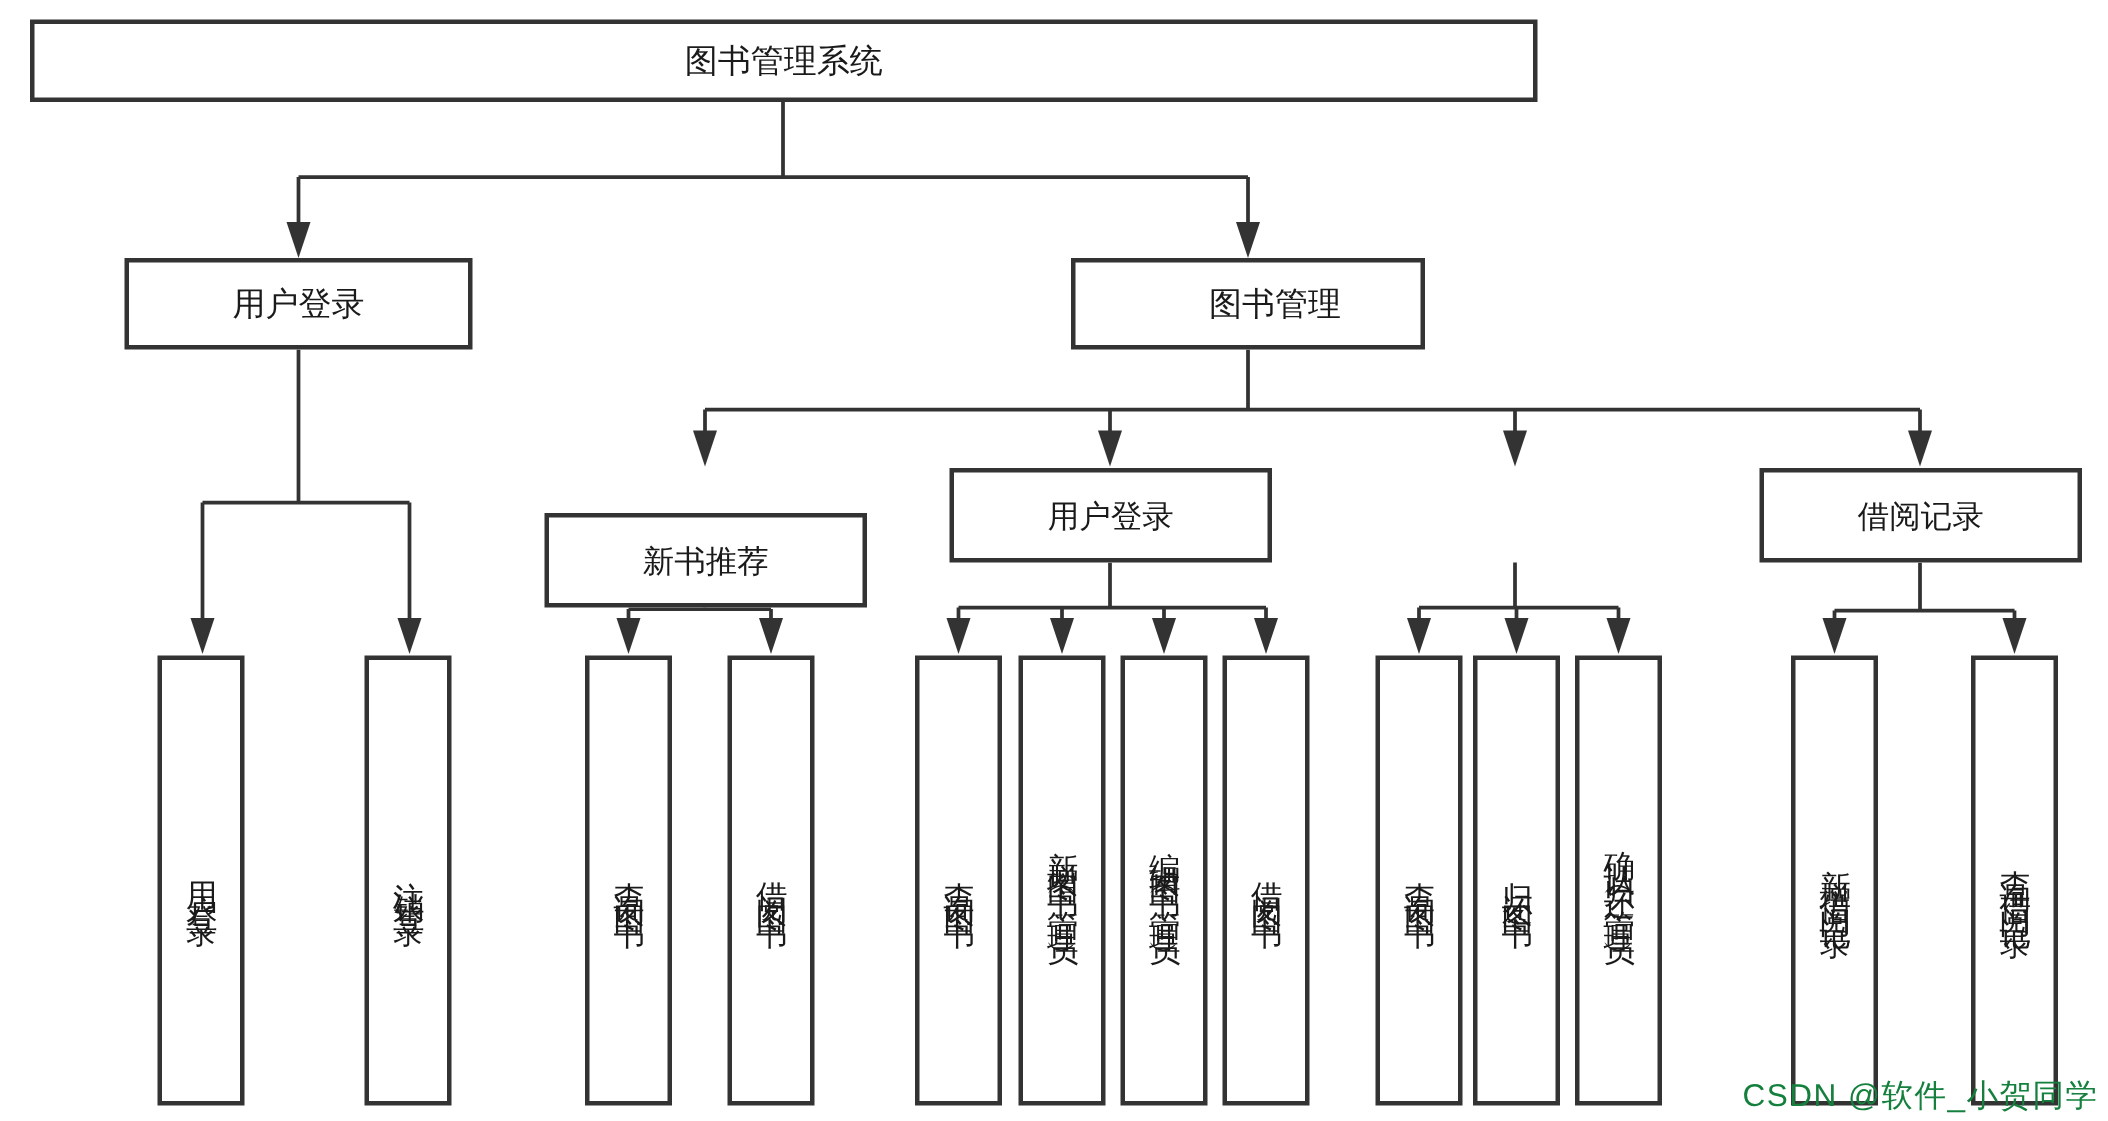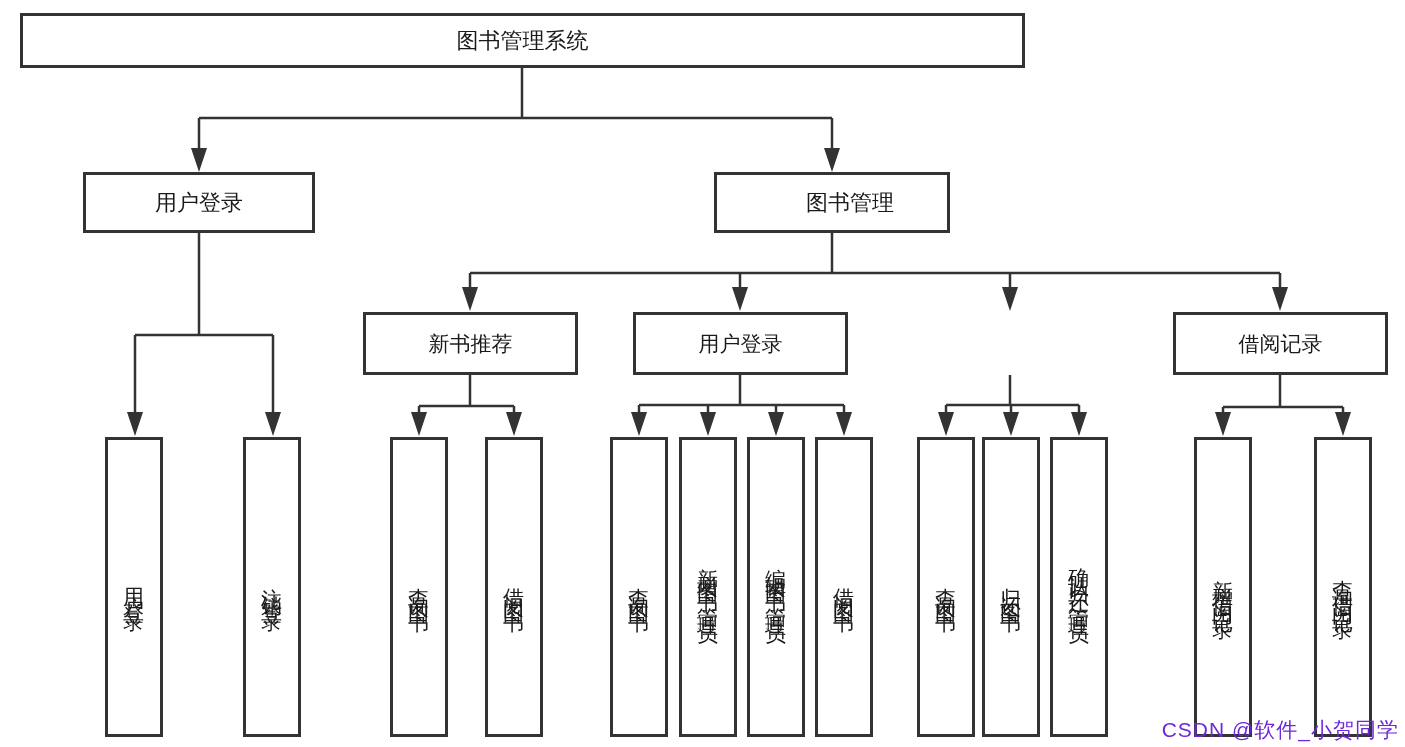--- a/index.html
+++ b/index.html
@@ -32,21 +32,21 @@
     align-items: center;
     justify-content: center;
     text-align: left;
     color: #1a1a1a;
   }
   .node.root   { left: 20px;  top: 13px;  width: 1005px; height: 55px; font-size: 22px; }
   .node.lvl2   { height: 61px; font-size: 22px; }
   .node.n-user-login { left: 83px;  top: 172px; width: 232px; }
   .node.n-book-mgmt  { left: 714px; top: 172px; width: 236px; padding-left: 36px; }
   .node.lvl3   { top: 312px; width: 215px; height: 63px; font-size: 21px; }
-  .node.n-newbook  { left: 363px;  }
+  .node.n-newbook  { left: 363px; margin-top: 30px;  }
   .node.n-borrow   { left: 633px;  }
   .node.n-current  { left: 903px;  }
   .node.n-records  { left: 1173px; }
   .node.leaf {
     top: 437px;
     width: 58px;
     height: 300px;
     font-size: 21px;
   }
   .vtext {
@@ -67,21 +67,21 @@
   .leaf.x9  { left: 917px;  }
   .leaf.x10 { left: 982px;  }
   .leaf.x11 { left: 1050px; }
   .leaf.x12 { left: 1194px; }
   .leaf.x13 { left: 1314px; }
   .watermark {
     position: absolute;
     right: 6px;
     top: 716px;
     font-size: 21px;
-    color: #6d28d9;
+    color: #15803d;
     letter-spacing: 1px;
     white-space: nowrap;
   }
 </style>
 </head>
 <body>
 
 <div class="canvas">
 
   <svg class="connectors" viewBox="0 0 1405 747" xmlns="http://www.w3.org/2000/svg">

